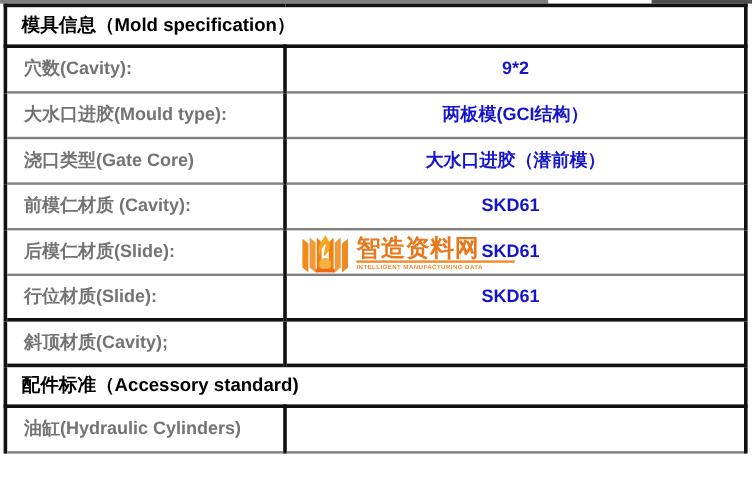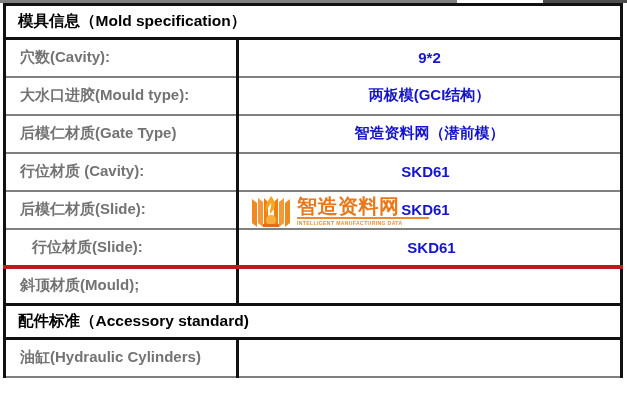--- a/index.html
+++ b/index.html
@@ -75,21 +75,21 @@
     border-top: 2px solid #808080;
     border-bottom: 2px solid #808080;
   }
   .row-section > td {
     height: 34px;
     border-top: 3px solid #111111;
     border-bottom: 3px solid #111111;
   }
   
   .rule-strong-top > td { border-top: 3px solid #111111; }
-  .rule-strong-bottom > td { border-bottom: 4px solid #b91c1c; padding-left: 12px; }
+  .rule-strong-bottom > td { border-bottom: 2px solid #b91c1c; }
 
   .table td.col-label {
     border-left: 3px solid #111111;
     border-right: 3px solid #111111;
   }
   .table td.col-value {
     border-right: 3px solid #111111;
   }
   .table td.span-all {
     border-left: 3px solid #111111;
@@ -218,32 +218,32 @@
         </td>
         <td class="col-value">
           <div class="value-cell-inner">
             <span class="value-text">两板模(GCI结构）</span>
           </div>
         </td>
       </tr>
 
       <tr class="row-data">
         <td class="col-label">
-          <span class="label-text">后模仁材质(Gate Type)</span>
-        </td>
-        <td class="col-value">
-          <div class="value-cell-inner">
-            <span class="value-text">智造资料网（潜前模）</span>
-          </div>
-        </td>
-      </tr>
-
-      <tr class="row-data">
-        <td class="col-label">
-          <span class="label-text">行位材质 (Cavity):</span>
+          <span class="label-text">浇口类型(Gate Core)</span>
+        </td>
+        <td class="col-value">
+          <div class="value-cell-inner">
+            <span class="value-text">大水口进胶（潜前模）</span>
+          </div>
+        </td>
+      </tr>
+
+      <tr class="row-data">
+        <td class="col-label">
+          <span class="label-text">前模仁材质 (Cavity):</span>
         </td>
         <td class="col-value">
           <div class="value-cell-inner">
             <span class="value-text value-offset">SKD61</span>
           </div>
         </td>
       </tr>
 
       <tr class="row-data">
         <td class="col-label">
@@ -262,21 +262,21 @@
         </td>
         <td class="col-value">
           <div class="value-cell-inner">
             <span class="value-text value-offset">SKD61</span>
           </div>
         </td>
       </tr>
 
       <tr class="row-data rule-strong-top">
         <td class="col-label">
-          <span class="label-text">斜顶材质(Mould);</span>
+          <span class="label-text">斜顶材质(Cavity);</span>
         </td>
         <td class="col-value">
           <div class="value-cell-inner">
             <span class="value-text"></span>
           </div>
         </td>
       </tr>
 
       <tr class="row-section">
         <td class="span-all" colspan="2">

